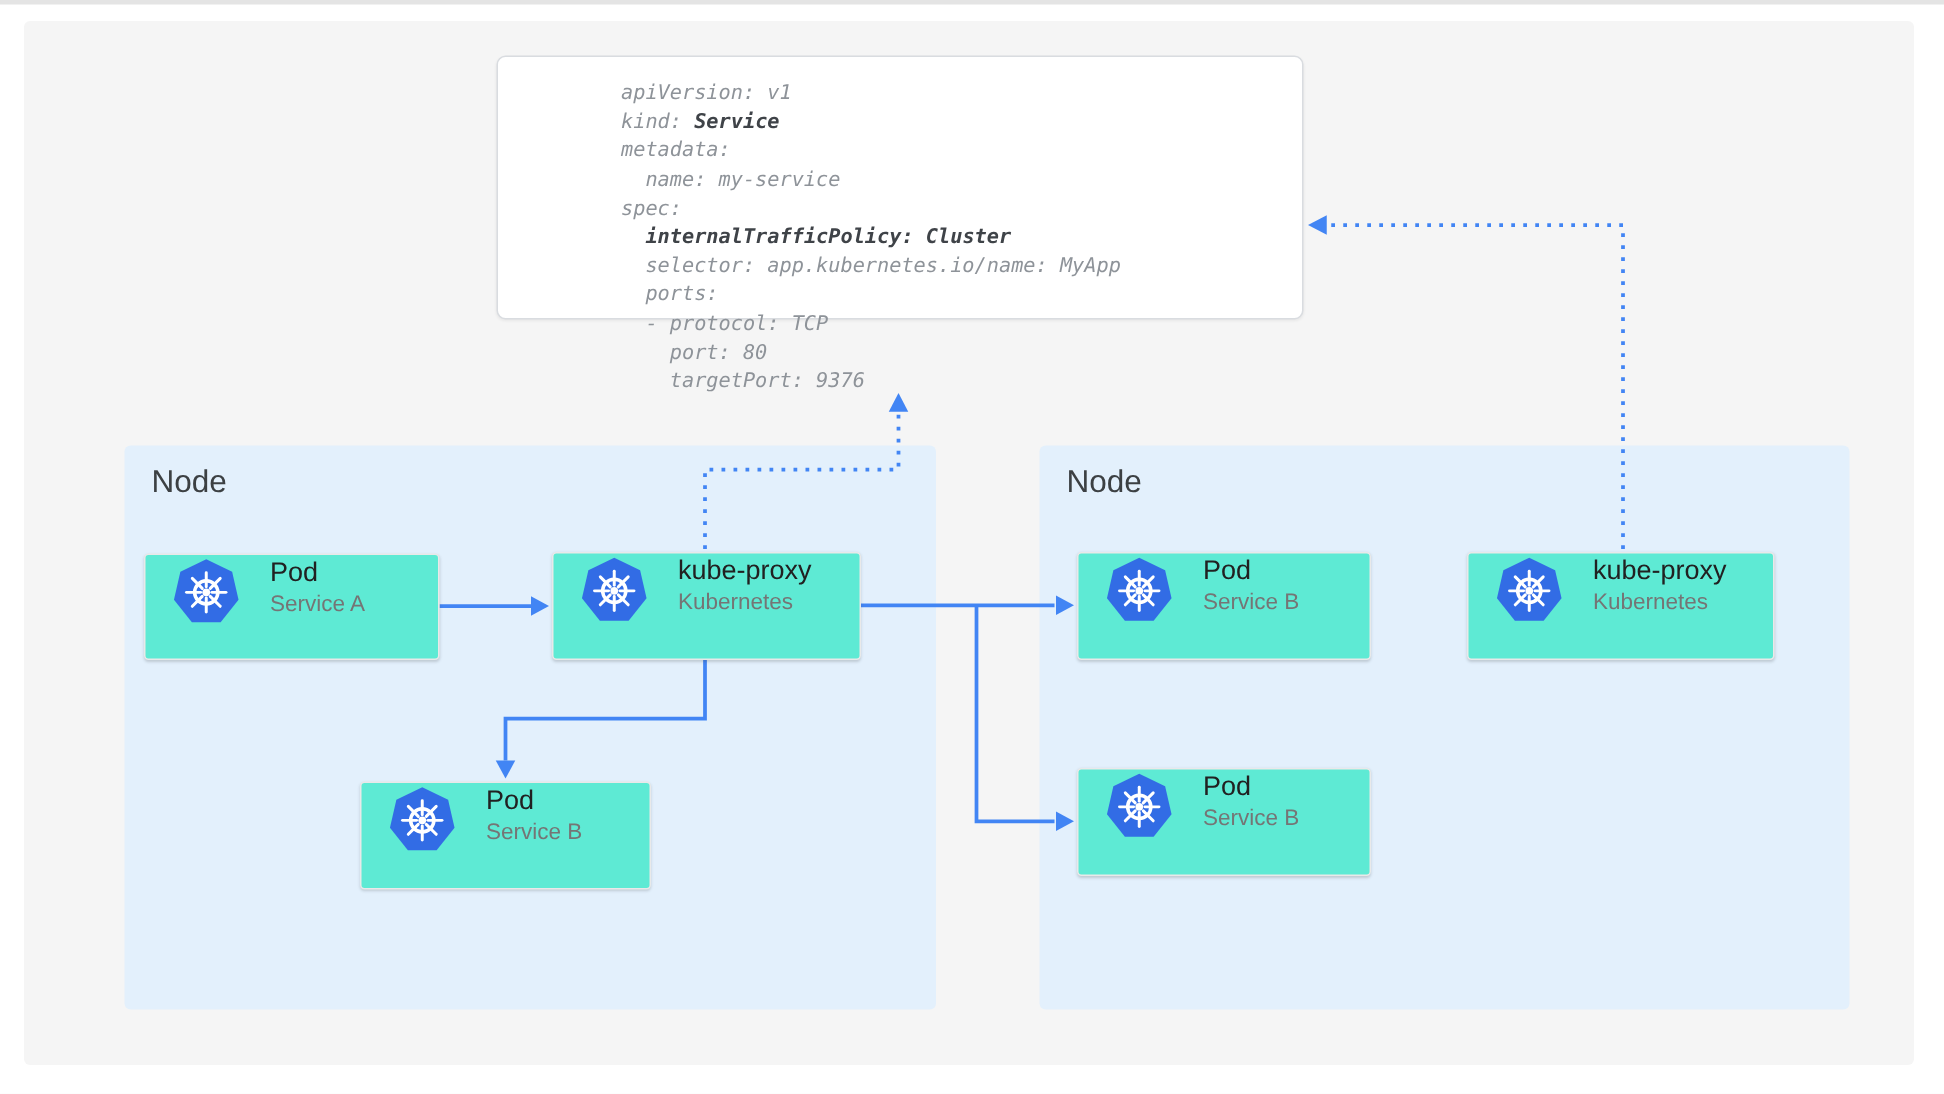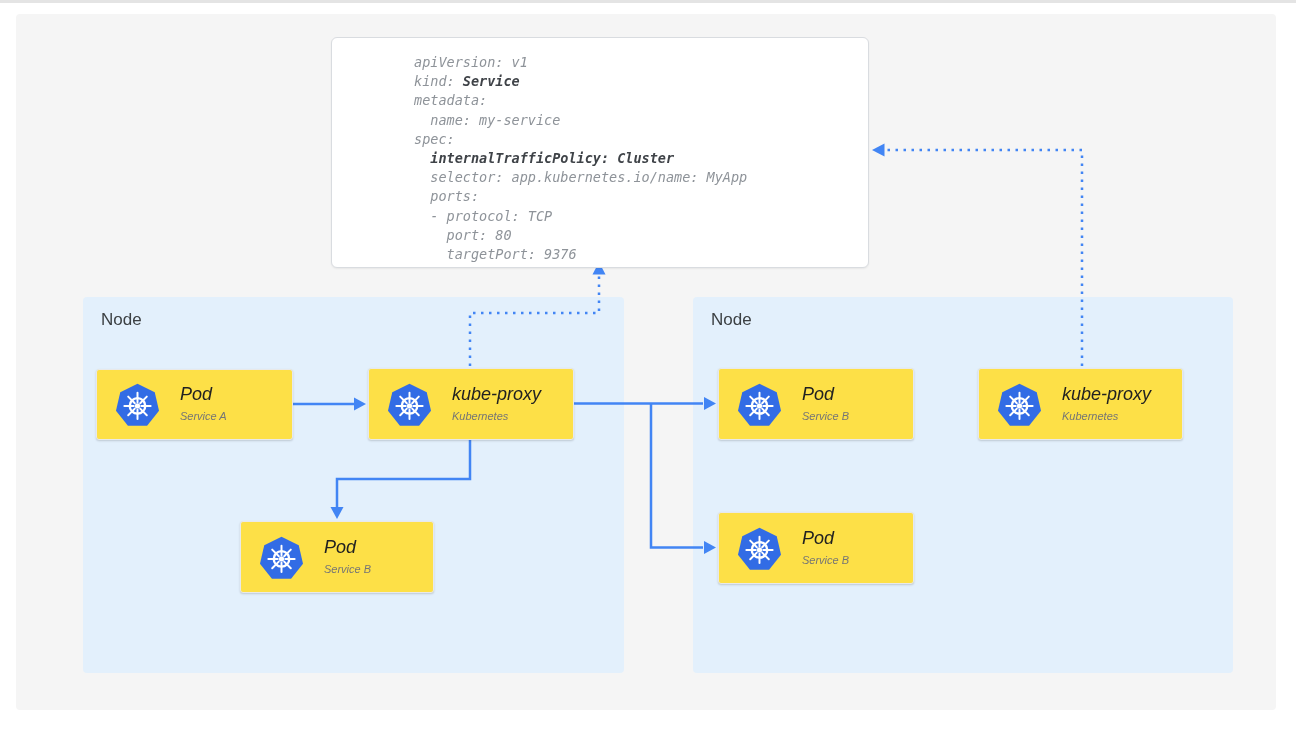--- a/index.html
+++ b/index.html
@@ -28,27 +28,27 @@
   .node {
     position: absolute;
     background: #e3f0fc;
     border-radius: 4px;
   }
   .node-left  { left: 67px;  top: 283px; width: 541px; height: 376px; }
   .node-right { left: 677px; top: 283px; width: 540px; height: 376px; }
   .node-label {
     display: block;
     padding: 13px 0 0 18px;
-    font-size: 17px;
+    font-size: 21px;
     color: #3c4043;
   }
   .yaml-box {
     position: absolute;
     left: 331px; top: 37px;
-    width: 538px; height: 231px;
+    width: 538px; height: 176px;
     background: #ffffff;
     border: 1px solid #d9dce0;
     border-radius: 6px;
     box-shadow: 0 1px 2px rgba(0,0,0,0.06);
     z-index: 3;
   }
   .yaml-code {
     padding: 15px 0 0 82px;
     font-family: "DejaVu Sans Mono", monospace;
     font-style: italic;
@@ -62,43 +62,41 @@
     color: #3f4348;
     text-align: right;
   }
   .edges {
     position: absolute;
     left: 0; top: 0;
     z-index: 2;
   }
   .card {
     position: absolute;
-    background: #fde047;
+    background: #5eead4;
     border: 1px solid #e9e9e9;
     border-radius: 3px;
     box-shadow: 0 1px 2px rgba(60,64,67,0.22);
     display: flex;
-    align-items: center;
     padding-left: 17px;
     z-index: 4;
-    font-style: italic;
   }
   .k8s-icon {
     width: 47px; height: 47px;
     flex: 0 0 47px;
     display: inline-block;
   }
   .card-text { margin-left: 19px; }
   .card-title {
     font-size: 18px;
     color: #212121;
     line-height: 22px;
   }
   .card-subtitle {
-    font-size: 11px;
+    font-size: 15px;
     color: #757575;
     line-height: 20px;
     margin-top: 1px;
   }
   .card-pod-a        { left: 96px;  top: 369px; width: 197px; height: 71px; }
   .card-kp-left      { left: 368px; top: 368px; width: 206px; height: 72px; }
   .card-pod-b-left   { left: 240px; top: 521px; width: 194px; height: 72px; }
   .card-pod-b-r1     { left: 718px; top: 368px; width: 196px; height: 72px; }
   .card-pod-b-r2     { left: 718px; top: 512px; width: 196px; height: 72px; }
   .card-kp-right     { left: 978px; top: 368px; width: 205px; height: 72px; }

